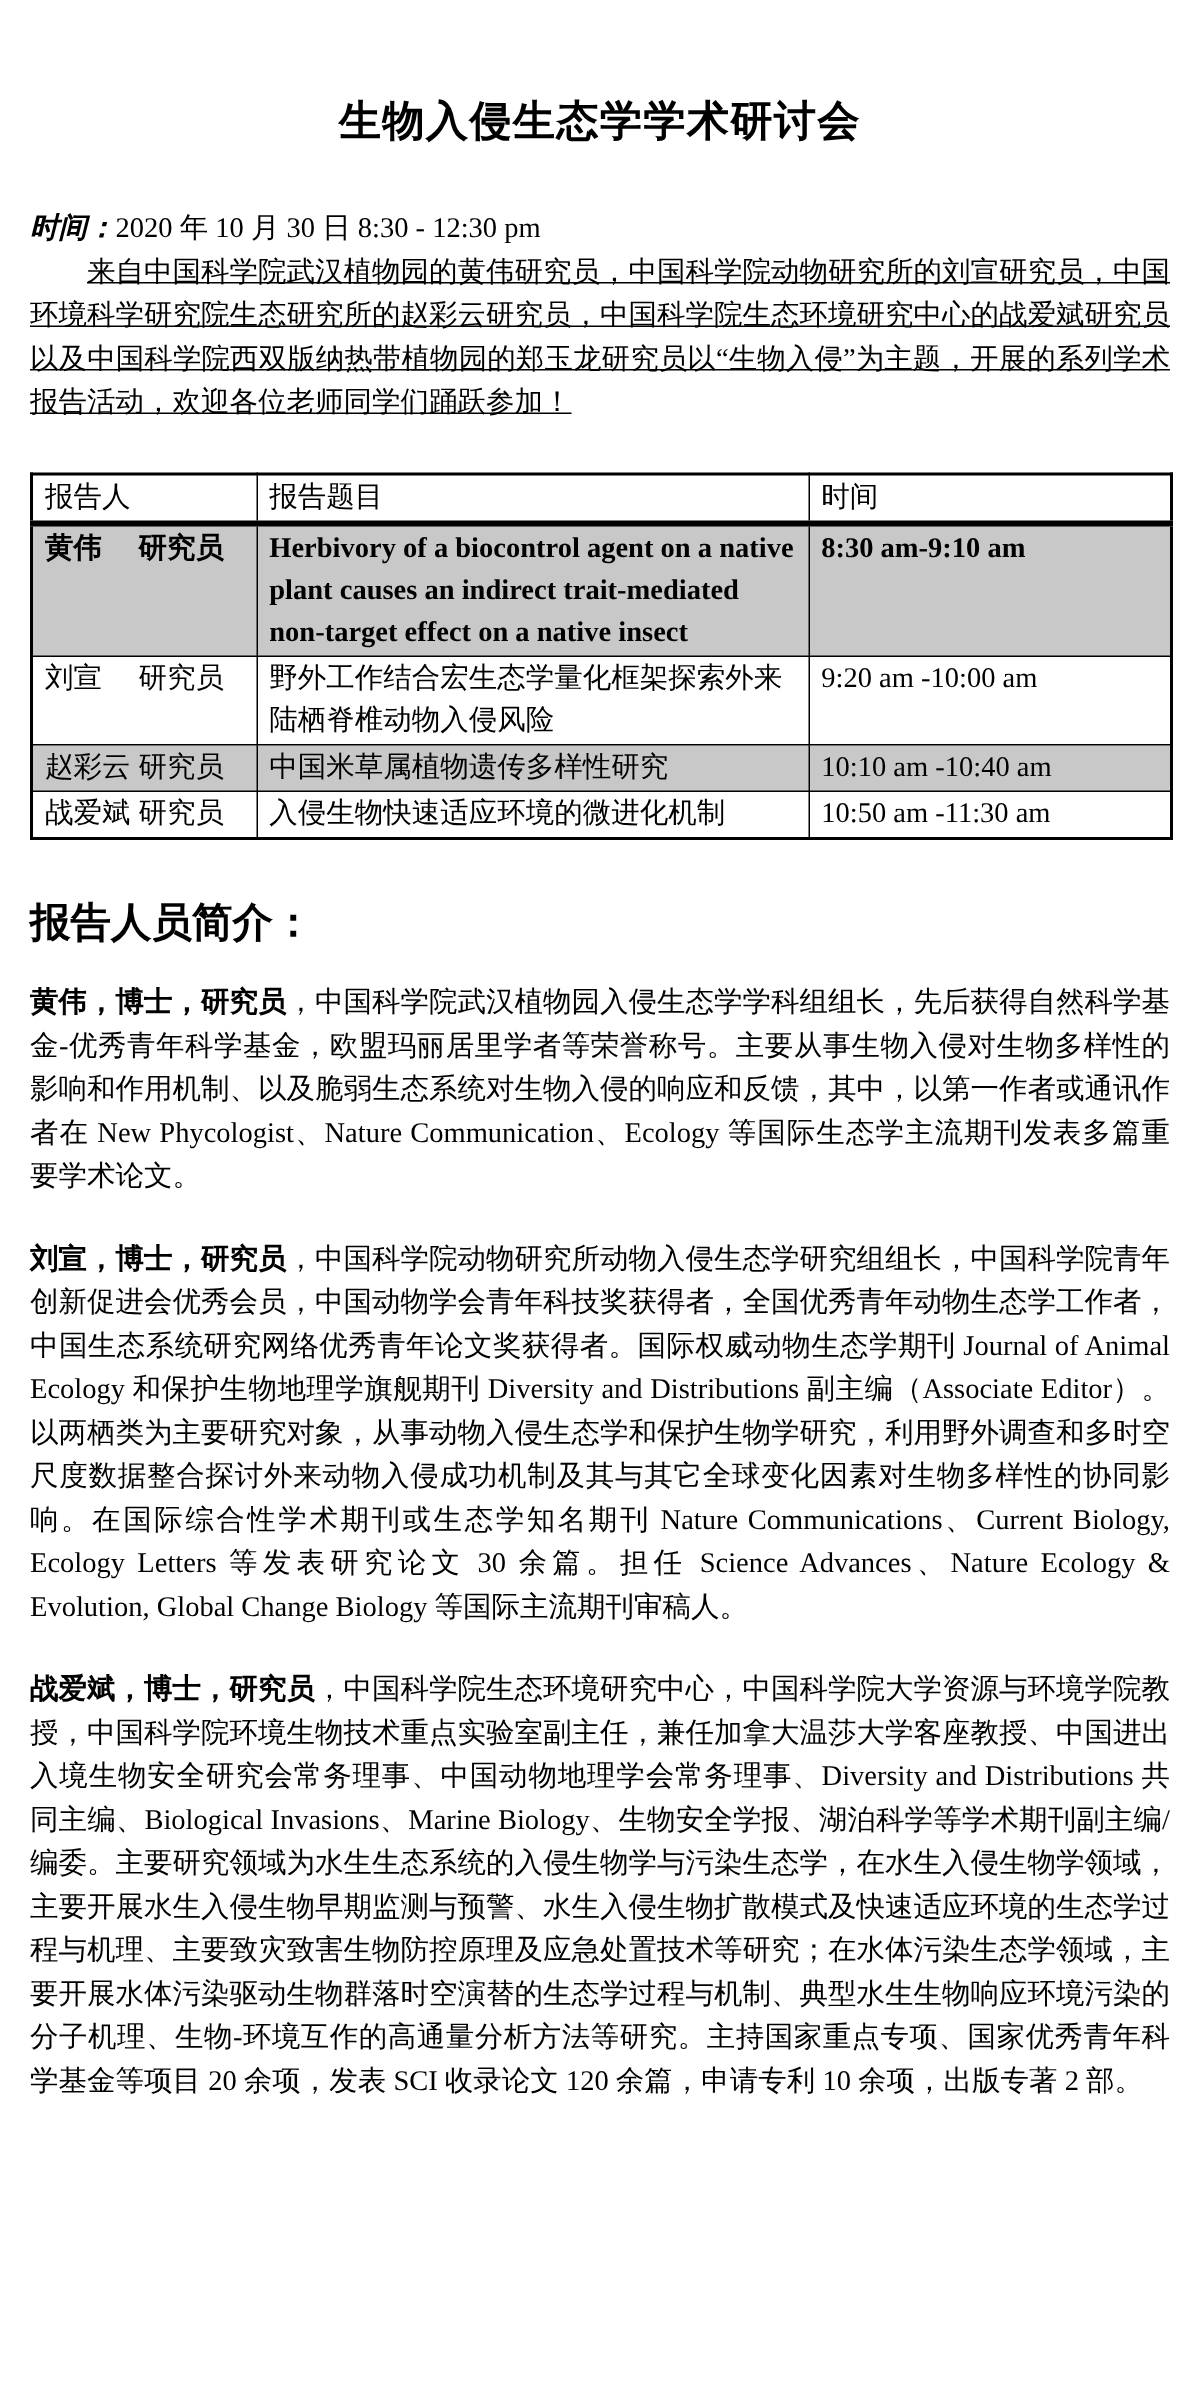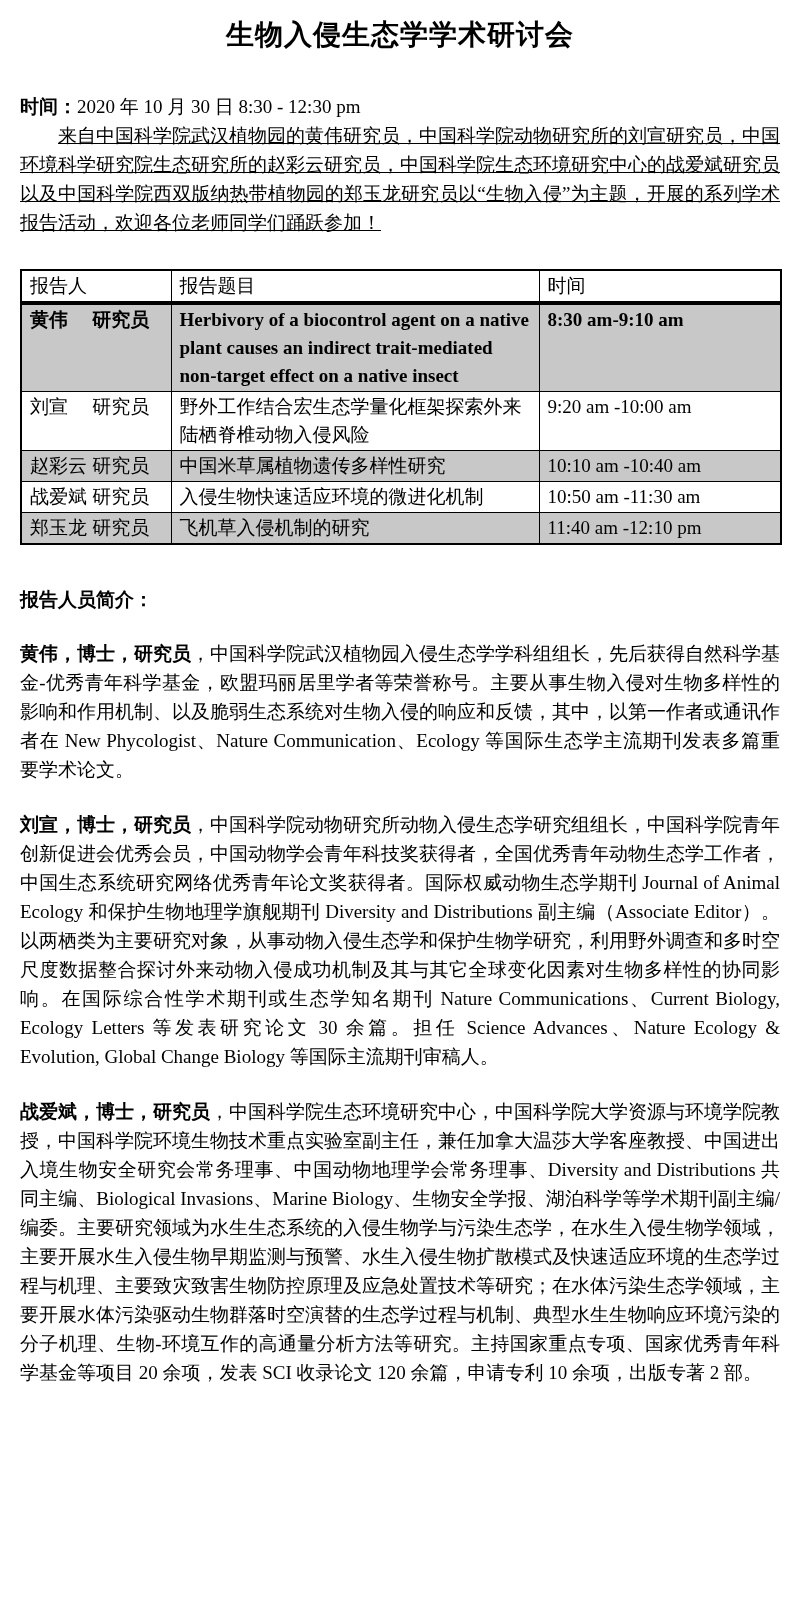--- a/index.html
+++ b/index.html
@@ -1,15 +1,15 @@
 <!DOCTYPE html>
 <html lang="zh"><head>
 <meta charset="utf-8">
 <style>
-  * { box-sizing: border-box; }
+  * { box-sizing: border-box; margin-top: 46px; }
   html, body {
     margin: 0; padding: 0;
     background: #ffffff;
     color: #000000;
   }
   body {
     width: 800px; height: 1600px;
     overflow: hidden;
     font-family: "Liberation Serif", "DejaVu Serif", serif;
     font-size: 19px;
@@ -25,20 +25,21 @@
     font-size: 28px;
     line-height: 34px;
     letter-spacing: 1px;
   }
 
   .meta { margin-top: 40px; }
   .meta-line { margin: 0; }
   .bold-label {
     font-family: "Liberation Sans", "DejaVu Sans", sans-serif;
     font-weight: bold;
+    font-style: italic;
   }
 
   .intro {
     margin: 0;
     text-indent: 2em;
     text-align: justify;
     text-decoration: underline;
   }
 
   table.schedule {
@@ -68,21 +69,21 @@
     white-space: pre;
   }
   td.topic-cell { text-align: justify; }
   tr.tall-3 td { height: 85px; font-weight: bold; }
   tr.tall-2 td { height: 56px; }
 
   .bios-heading {
     margin: 42px 0 0 0;
     font-family: "Liberation Sans", "DejaVu Sans", sans-serif;
     font-weight: bold;
-    font-size: 19px;
+    font-size: 27px;
     line-height: 26px;
   }
   .bio {
     margin: 26px 0 0 0;
     text-align: justify;
   }
   .bio .bio-name {
     font-family: "Liberation Sans", "DejaVu Sans", sans-serif;
     font-weight: bold;
   }
@@ -126,25 +127,20 @@
       <tr class="shaded">
         <td class="speaker-cell">赵彩云 研究员</td>
         <td class="topic-cell">中国米草属植物遗传多样性研究</td>
         <td class="time-cell">10:10 am -10:40 am</td>
       </tr>
       <tr>
         <td class="speaker-cell">战爱斌 研究员</td>
         <td class="topic-cell">入侵生物快速适应环境的微进化机制</td>
         <td class="time-cell">10:50 am -11:30 am</td>
       </tr>
-      <tr class="shaded">
-        <td class="speaker-cell">郑玉龙 研究员</td>
-        <td class="topic-cell">飞机草入侵机制的研究</td>
-        <td class="time-cell">11:40 am -12:10 pm</td>
-      </tr>
     </tbody>
   </table>
 
   <h2 class="bios-heading">报告人员简介：</h2>
 
   <p class="bio"><span class="bio-name">黄伟，博士，研究员</span><span>，中国科学院武汉植物园入侵生态学学科组组长，先后获得自然科学基金-优秀青年科学基金，欧盟玛丽居里学者等荣誉称号。主要从事生物入侵对生物多样性的影响和作用机制、以及脆弱生态系统对生物入侵的响应和反馈，其中，以第一作者或通讯作者在 New Phycologist、Nature Communication、Ecology 等国际生态学主流期刊发表多篇重要学术论文。</span></p>
 
   <p class="bio"><span class="bio-name">刘宣，博士，研究员</span><span>，中国科学院动物研究所动物入侵生态学研究组组长，中国科学院青年创新促进会优秀会员，中国动物学会青年科技奖获得者，全国优秀青年动物生态学工作者，中国生态系统研究网络优秀青年论文奖获得者。国际权威动物生态学期刊 Journal of Animal Ecology 和保护生物地理学旗舰期刊 Diversity and Distributions 副主编（Associate Editor）。以两栖类为主要研究对象，从事动物入侵生态学和保护生物学研究，利用野外调查和多时空尺度数据整合探讨外来动物入侵成功机制及其与其它全球变化因素对生物多样性的协同影响。在国际综合性学术期刊或生态学知名期刊 Nature Communications、Current Biology, Ecology Letters 等发表研究论文 30 余篇。担任 Science Advances、Nature Ecology &amp; Evolution, Global Change Biology 等国际主流期刊审稿人。</span></p>
 
 

